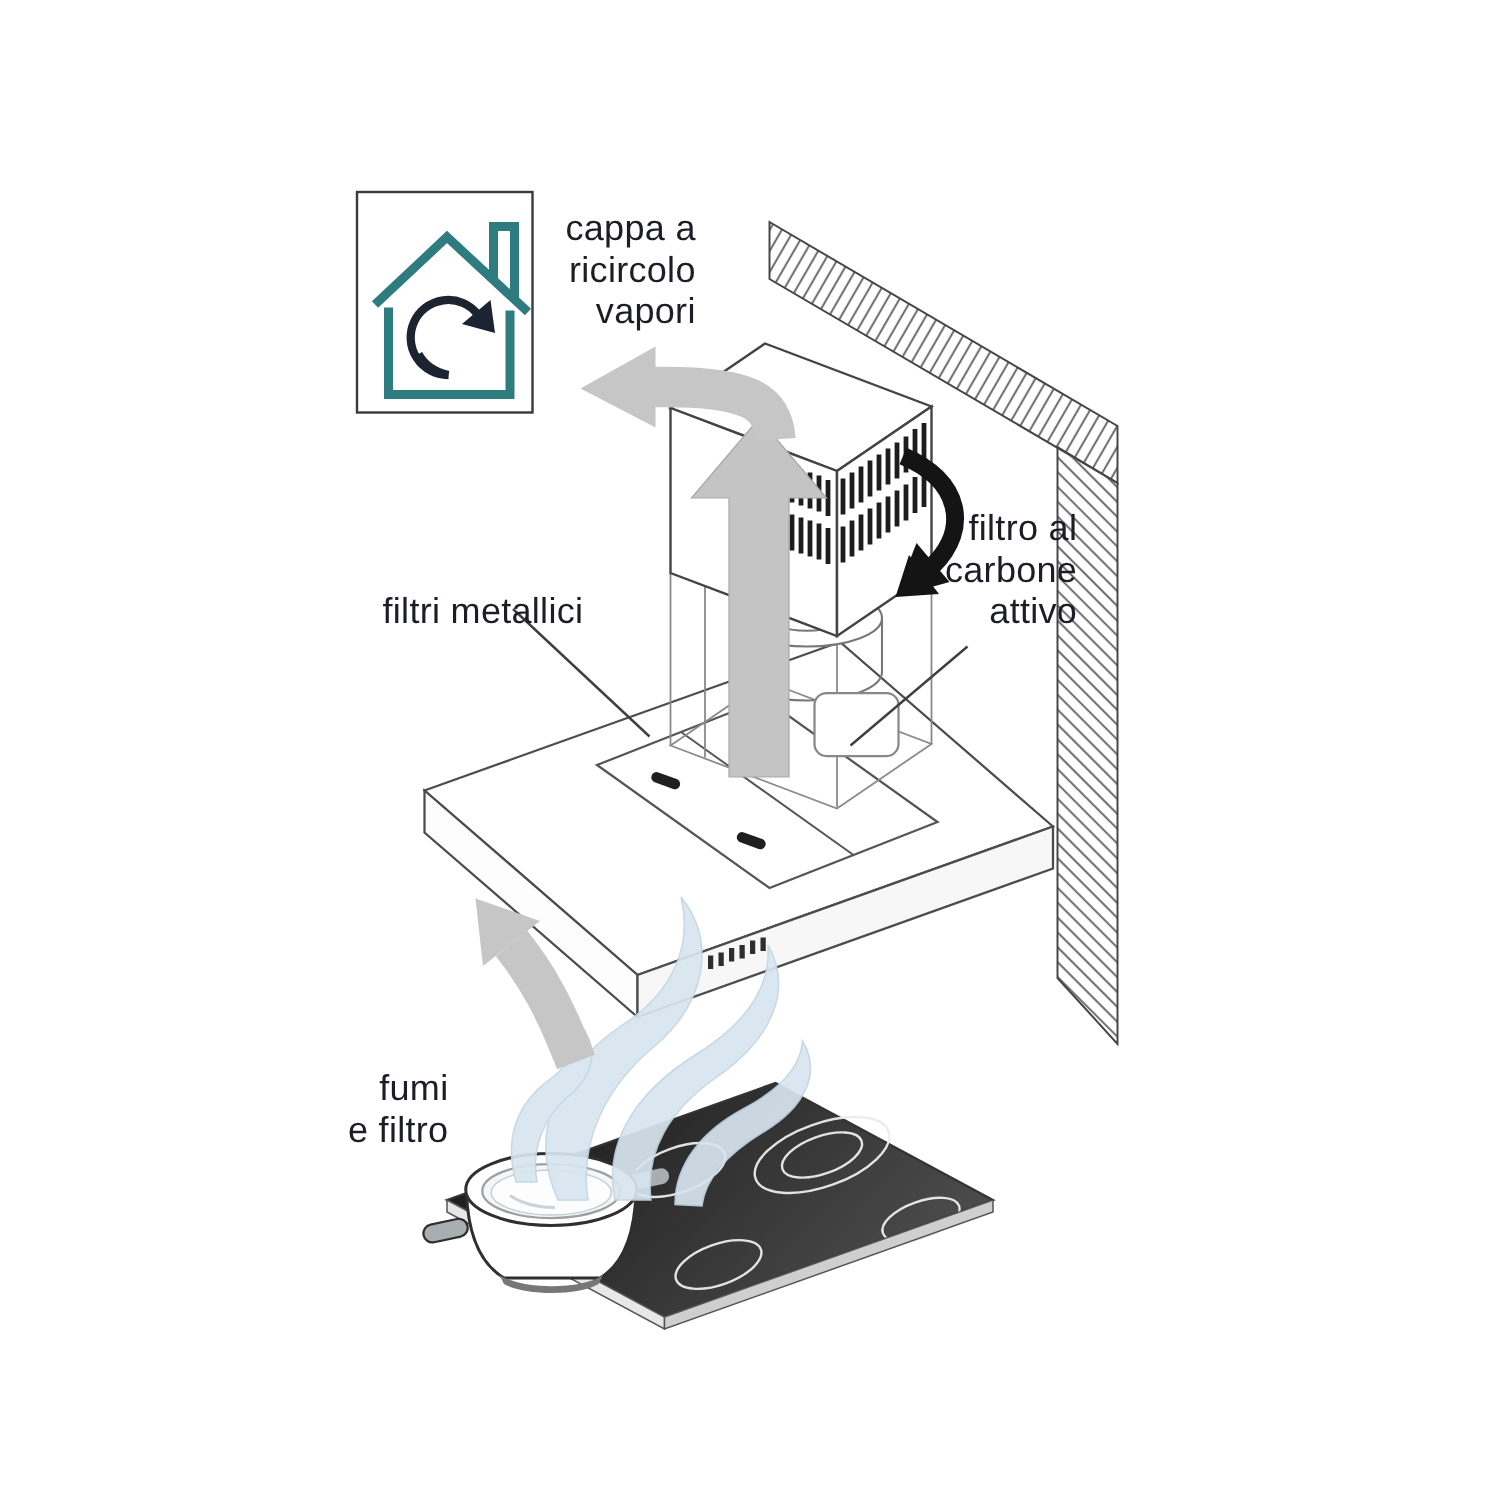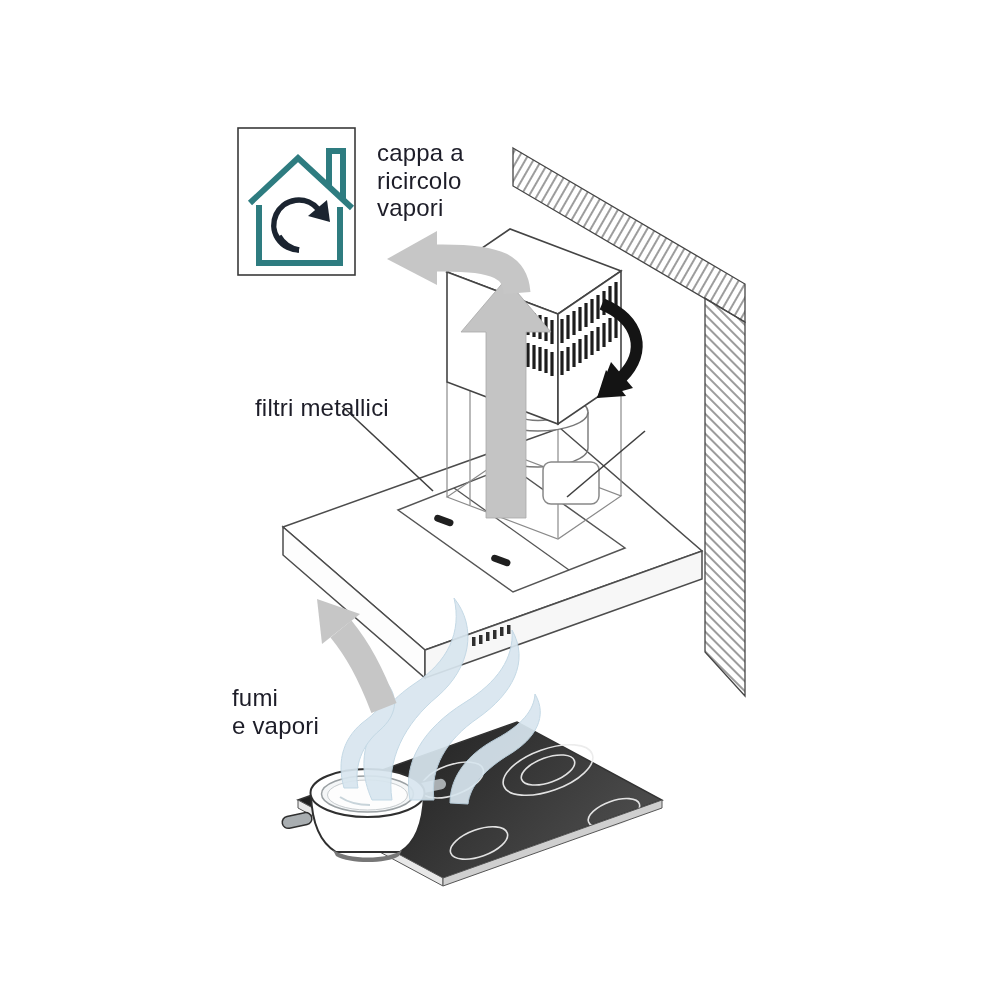--- a/index.html
+++ b/index.html
@@ -1,20 +1,20 @@
 <!DOCTYPE html>
 <html><head>
 <meta charset="utf-8">
 <style>
   html,body{margin:0;padding:0;background:#fff;}
   .stage{position:relative;width:1000px;height:1000px;background:#ffffff;overflow:hidden;
          font-family:"Liberation Sans","DejaVu Sans",sans-serif;}
   .stage svg{position:absolute;left:0;top:0;}
   .label{position:absolute;color:#1d1d28;font-size:24px;line-height:27.5px;letter-spacing:.2px;}
-  .label div{white-space:nowrap;}
+  .label div{white-space:nowrap;text-align:right;}
 </style>
 </head>
 <body>
 
 <div class="stage">
 
 <svg width="1000" height="1000" viewBox="0 0 1000 1000">
   <defs>
     <pattern id="hatchA" width="7" height="7" patternUnits="userSpaceOnUse" patternTransform="rotate(30)">
       <line x1="3" y1="-1" x2="3" y2="8" stroke="#5a5a5a" stroke-width="1.2"></line>
@@ -191,23 +191,28 @@
     </g>
   </g>
 </svg>
 
 <div class="label" style="left:377px;top:139px">
   <div>cappa a</div>
   <div>ricircolo</div>
   <div>vapori</div>
 </div>
 
+<div class="label" style="left:630px;top:339px">
+  <div>filtro al</div>
+  <div>carbone</div>
+  <div>attivo</div>
+</div>
 
 <div class="label" style="left:255px;top:394px">
   <div>filtri metallici</div>
 </div>
 
-<div class="label" style="left:232px;top:684px">
+<div class="label" style="left:232px;top:712px">
   <div>fumi</div>
-  <div>e vapori</div>
+  <div>e filtro</div>
 </div>
 
 </div>
 
 </body></html>

